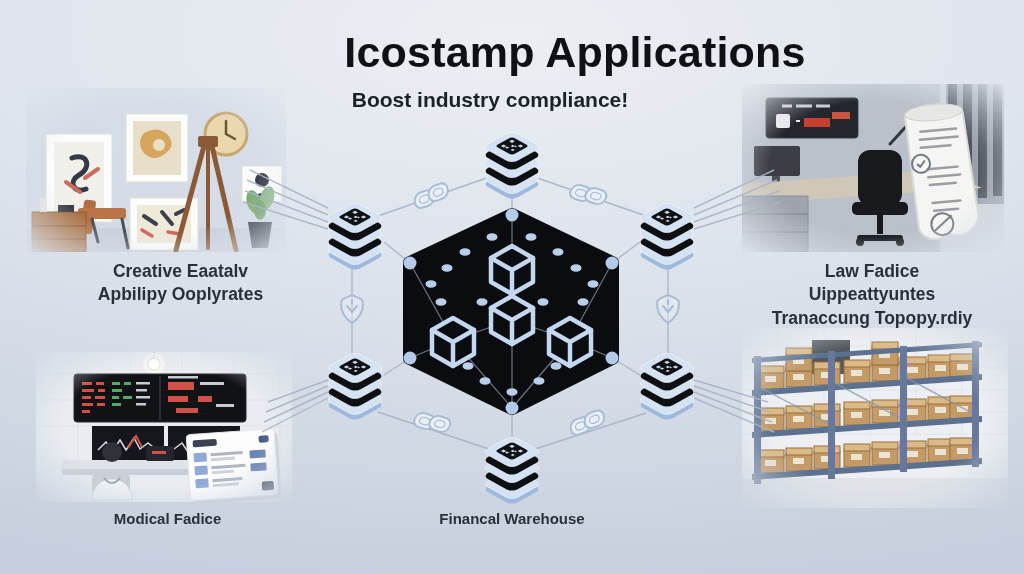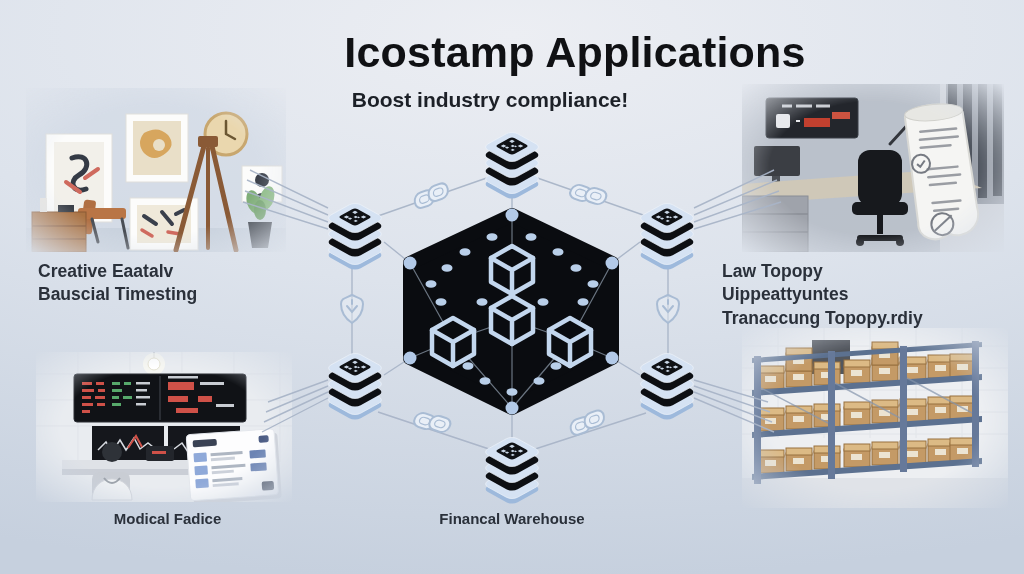--- a/index.html
+++ b/index.html
@@ -11,21 +11,21 @@
   }
   .title{
     position:absolute;left:16px;top:28px;width:1024px;text-align:center;
     font-size:43px;font-weight:800;letter-spacing:0.2px;color:var(--title-text);margin-left:47px;
   }
   .subtitle{
     position:absolute;left:0;top:88px;width:980px;text-align:center;
     font-size:21px;font-weight:700;color:var(--subtitle-text);
   }
   .side-label{
-    position:absolute;text-align:left;font-size:17.5px;font-weight:600;
+    position:absolute;text-align:center;font-size:17.5px;font-weight:600;
     line-height:1.34;color:var(--label-text);
   }
   .side-label.left{left:38px;top:260px;width:285px;}
   .side-label.right{left:722px;top:260px;width:300px;}
   .bottom-label{
     position:absolute;top:510px;text-align:center;font-size:15px;font-weight:600;
     color:var(--label-text);
   }
   .bl-left{left:40px;width:255px;}
   .bl-center{left:387px;width:250px;}
@@ -459,24 +459,24 @@
     <use href="#stack" transform="translate(355,368)"></use>
     <use href="#stack" transform="translate(667,368)"></use>
     <use href="#stack" transform="translate(512,452)"></use>
   </svg>
 
   <div class="title">Icostamp Applications</div>
   <div class="subtitle">Boost industry compliance!</div>
 
   <div class="side-label left">
     <div>Creative Eaatalv</div>
-    <div>Bauscial Timesting</div>
+    <div>Apbilipy Ooplyrates</div>
   </div>
   <div class="side-label right">
-    <div>Law Topopy</div>
+    <div>Law Fadice</div>
     <div>Uippeattyuntes</div>
     <div>Tranaccung Topopy.rdiy</div>
   </div>
 
   <div class="bottom-label bl-left">Modical Fadice</div>
   <div class="bottom-label bl-center">Financal Warehouse</div>
 
 </div>
 
 </body></html>

